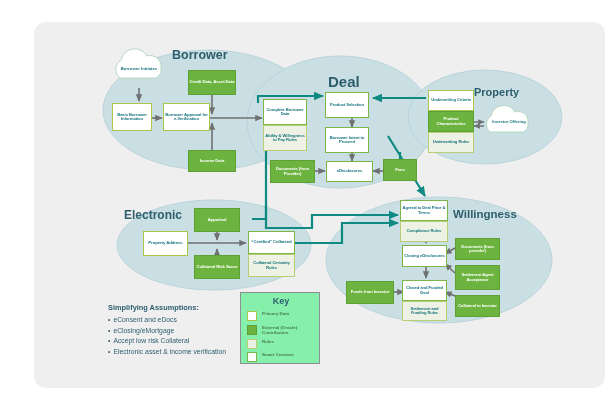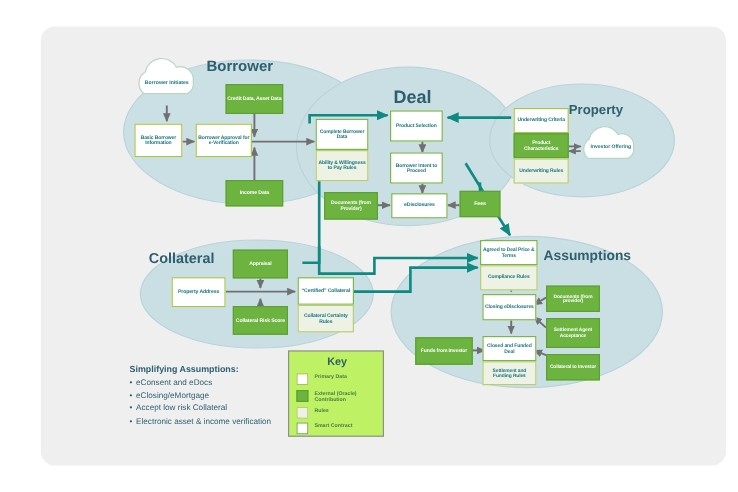--- a/index.html
+++ b/index.html
@@ -25,21 +25,21 @@
          justify-content:center;text-align:center;color:#18757f;
          font-weight:bold;line-height:1.05;}
   .domain-title{position:absolute;color:#2e5f6e;font-weight:bold;
                 white-space:nowrap;}
   .assump{position:absolute;color:#2e5f6e;}
   .assump h4{margin:0 0 3px 0;font-size:7.4px;font-weight:bold;}
   .assump ul{margin:0;padding:0;list-style:none;}
   .assump li{font-size:6.8px;line-height:1.55;white-space:nowrap;}
   .assump li::before{content:"\2022";margin-right:3px;}
   .keybox{position:absolute;left:228px;top:292px;width:80px;height:72px;
-          background:#bef264;border:1px solid #8d8f92;box-sizing:border-box;}
+          background:#86efac;border:1px solid #8d8f92;box-sizing:border-box;}
   .keytitle{position:absolute;left:0;top:3px;width:80px;text-align:center;
             color:#2e5f6e;font-weight:bold;font-size:9px;}
   .keyrow{position:absolute;left:6px;width:74px;height:11px;}
   .keysw{position:absolute;left:0;top:0;width:10px;height:10px;
          box-sizing:border-box;}
   .keylbl{position:absolute;left:15px;top:-0.5px;font-size:4.4px;
           font-weight:bold;color:#4a7c4a;line-height:1.25;width:58px;}
 </style>
 </head>
 <body>
@@ -118,22 +118,22 @@
       <path d="M108,78 a11,11 0 0,1 1,-18 a14,14 0 0,1 26,-4 a11,11 0 0,1 14,12
                a9,9 0 0,1 -5,10 z" fill="#ffffff" stroke="#b6d8c2" stroke-width="1"></path>
       <path d="M478,132 a10,10 0 0,1 1,-16 a13,13 0 0,1 24,-4 a10,10 0 0,1 13,11
                a8,8 0 0,1 -5,9 z" fill="#ffffff" stroke="#b6d8c2" stroke-width="1"></path>
     </g>
   </svg>
 
   <div class="domain-title" style="left:160px;top:48px;font-size:12.5px;">Borrower</div>
   <div class="domain-title" style="left:316px;top:73px;font-size:15px;">Deal</div>
   <div class="domain-title" style="left:462px;top:86px;font-size:11px;">Property</div>
-  <div class="domain-title" style="left:112px;top:208px;font-size:12px;">Collateral</div>
-  <div class="domain-title" style="left:441px;top:208px;font-size:11.5px;">Assumptions</div>
+  <div class="domain-title" style="left:112px;top:208px;font-size:12px;">Electronic</div>
+  <div class="domain-title" style="left:441px;top:208px;font-size:11.5px;">Willingness</div>
 
   <div class="cloud" style="left:104px;top:58px;width:46px;height:22px;font-size:4.3px;">Borrower Initiates</div>
 
   <div class="node n-external" style="left:176px;top:70px;width:48px;height:25px;font-size:4.3px;">Credit Data, Asset Data</div>
 
   <div class="node n-primary" style="left:100px;top:103px;width:40px;height:28px;font-size:4.2px;">Basic Borrower Information</div>
 
   <div class="node n-primary" style="left:151px;top:103px;width:47px;height:28px;font-size:4.2px;">Borrower Approval for e-Verification</div>
 
   <div class="node n-external" style="left:176px;top:150px;width:48px;height:22px;font-size:4.3px;">Income Data</div>

